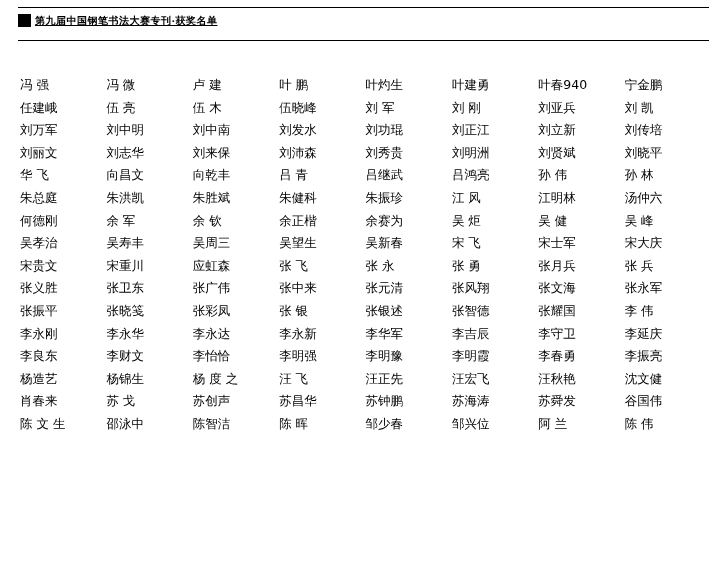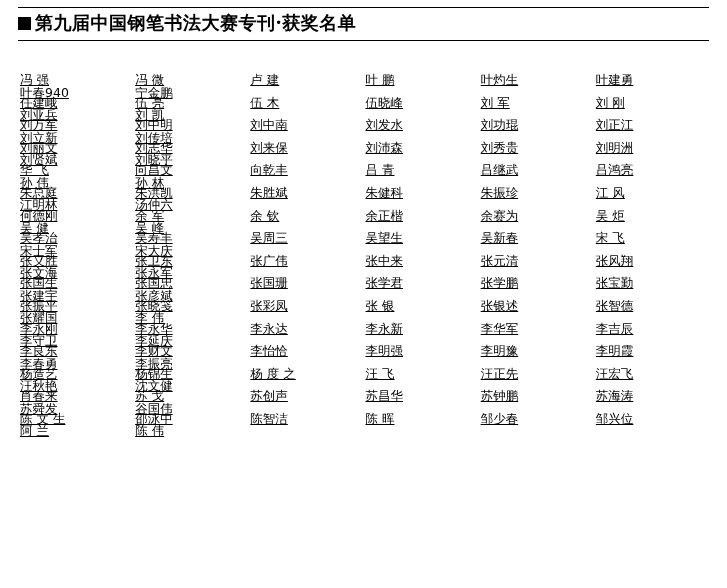--- a/index.html
+++ b/index.html
@@ -56,38 +56,38 @@
   .header-marker {
     width: 13px;
     height: 13px;
     background: #000;
     margin-right: 4px;
     flex: 0 0 auto;
   }
   .header-title {
     font-family: "DejaVu Serif", serif;
     font-weight: bold;
-    font-size: 18px;
+    font-size: 10px;
     letter-spacing: 0.5px;
     line-height: 1;
     white-space: nowrap;
+    text-decoration: underline;
   }
   
   .names {
     position: absolute;
     left: 18px;
     top: 74px;
     width: 691px;
   }
   .name-row {
     display: grid;
-    grid-template-columns: repeat(6, 1fr);
+    grid-template-columns: repeat(8, 1fr);
     height: 22.6px;
     align-items: center;
-    text-decoration: underline;
   }
   .name-cell {
     font-family: "DejaVu Sans", sans-serif;
     font-size: 12.5px;
     line-height: 1;
     text-align: left;
     white-space: nowrap;
     padding-left: 2px;
     letter-spacing: 0px;
   }
@@ -181,40 +181,40 @@
         <div class="name-cell">吴孝治</div>
         <div class="name-cell">吴寿丰</div>
         <div class="name-cell">吴周三</div>
         <div class="name-cell">吴望生</div>
         <div class="name-cell">吴新春</div>
         <div class="name-cell">宋 飞</div>
         <div class="name-cell">宋士军</div>
         <div class="name-cell">宋大庆</div>
       </div>
       <div class="name-row">
+        <div class="name-cell">宋贵文</div>
+        <div class="name-cell">宋重川</div>
+        <div class="name-cell">应虹森</div>
+        <div class="name-cell">张 飞</div>
+        <div class="name-cell">张 永</div>
+        <div class="name-cell">张 勇</div>
+        <div class="name-cell">张月兵</div>
+        <div class="name-cell">张 兵</div>
+      </div>
+      <div class="name-row">
         <div class="name-cell">张义胜</div>
         <div class="name-cell">张卫东</div>
         <div class="name-cell">张广伟</div>
         <div class="name-cell">张中来</div>
         <div class="name-cell">张元清</div>
         <div class="name-cell">张风翔</div>
         <div class="name-cell">张文海</div>
         <div class="name-cell">张永军</div>
       </div>
       <div class="name-row">
-        <div class="name-cell">张国生</div>
-        <div class="name-cell">张国忠</div>
-        <div class="name-cell">张国珊</div>
-        <div class="name-cell">张学君</div>
-        <div class="name-cell">张学鹏</div>
-        <div class="name-cell">张宝勤</div>
-        <div class="name-cell">张建宇</div>
-        <div class="name-cell">张彦斌</div>
-      </div>
-      <div class="name-row">
         <div class="name-cell">张振平</div>
         <div class="name-cell">张晓笺</div>
         <div class="name-cell">张彩凤</div>
         <div class="name-cell">张 银</div>
         <div class="name-cell">张银述</div>
         <div class="name-cell">张智德</div>
         <div class="name-cell">张耀国</div>
         <div class="name-cell">李 伟</div>
       </div>
       <div class="name-row">

